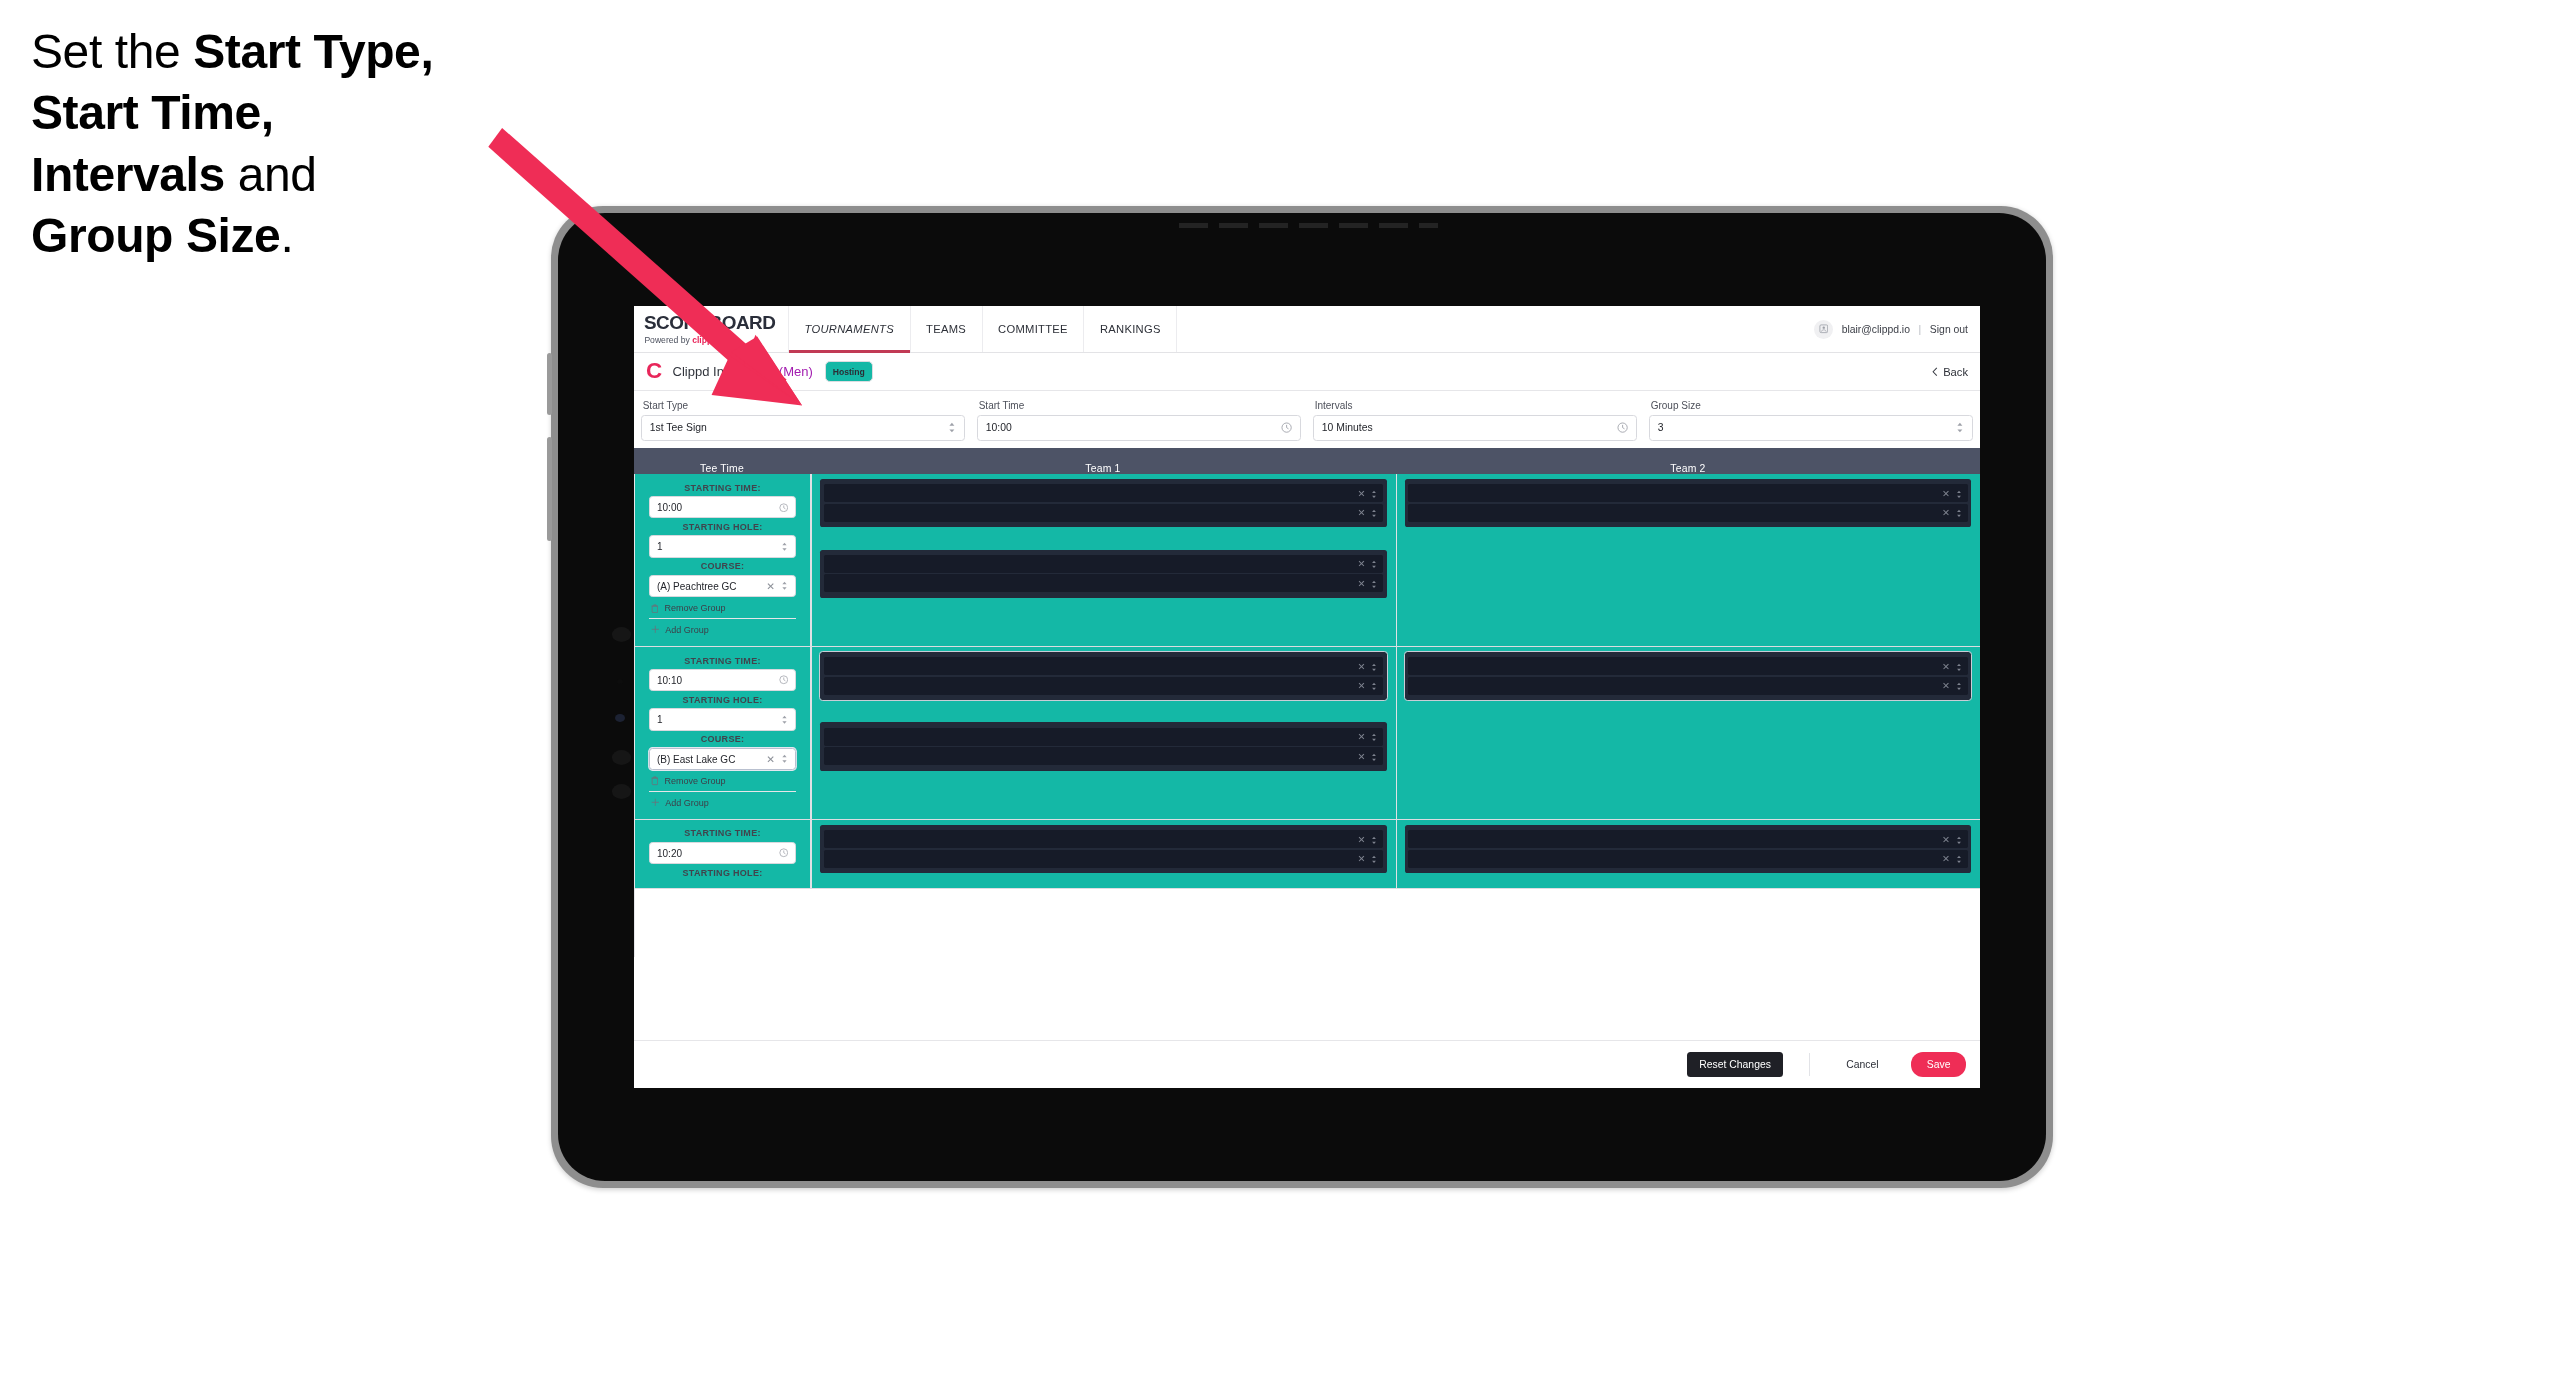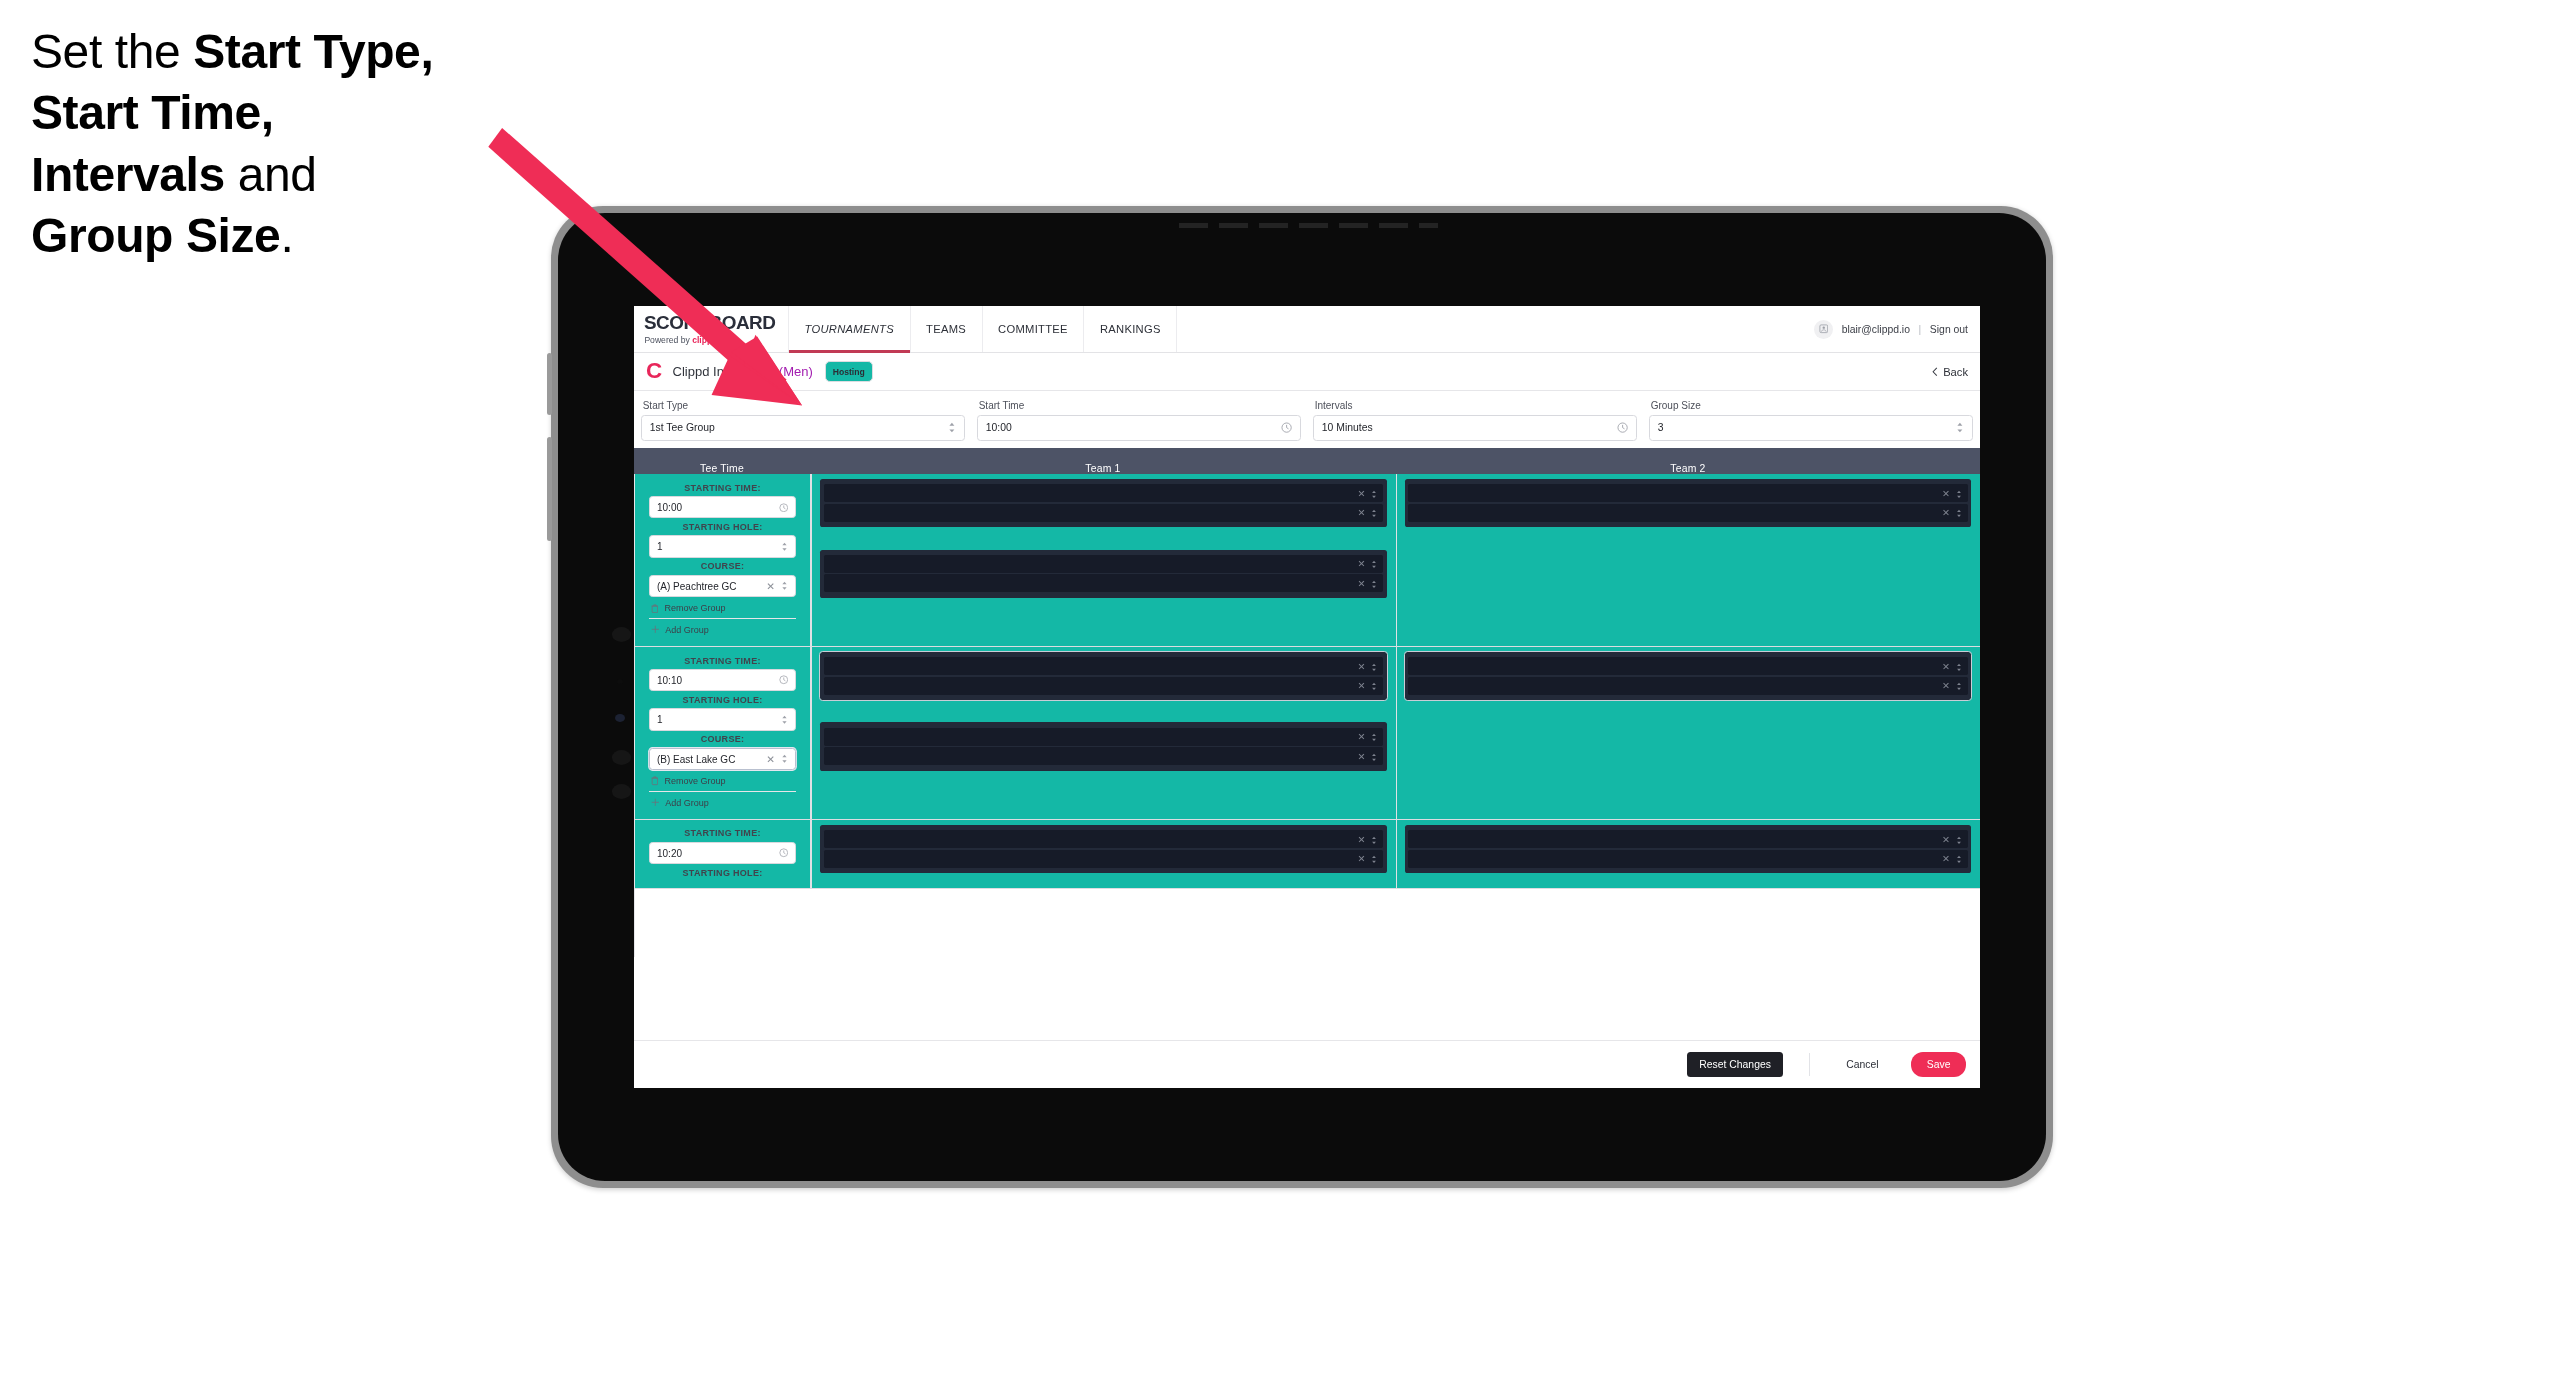--- a/index.html
+++ b/index.html
@@ -221,21 +221,21 @@
           </svg>
         <span>Back</span>
       </div>
     </div>
 
     <div class="formrow">
 
       <div class="field">
         <div class="field-label">Start Type</div>
         <div class="field-box">
-          <span class="field-val">1st Tee Group</span>
+          <span class="field-val">1st Tee Sign</span>
           <span class="icon-btn">
             <svg width="7.8" height="11.2" viewBox="0 0 9 13">
                 <path d="M4.5 1 7.4 4.4H1.6z" fill="#9ea1a9"></path>
                 <path d="M4.5 12 1.6 8.6h5.8z" fill="#9ea1a9"></path>
               </svg>
           </span>
         </div>
       </div>
 
       <div class="field">

